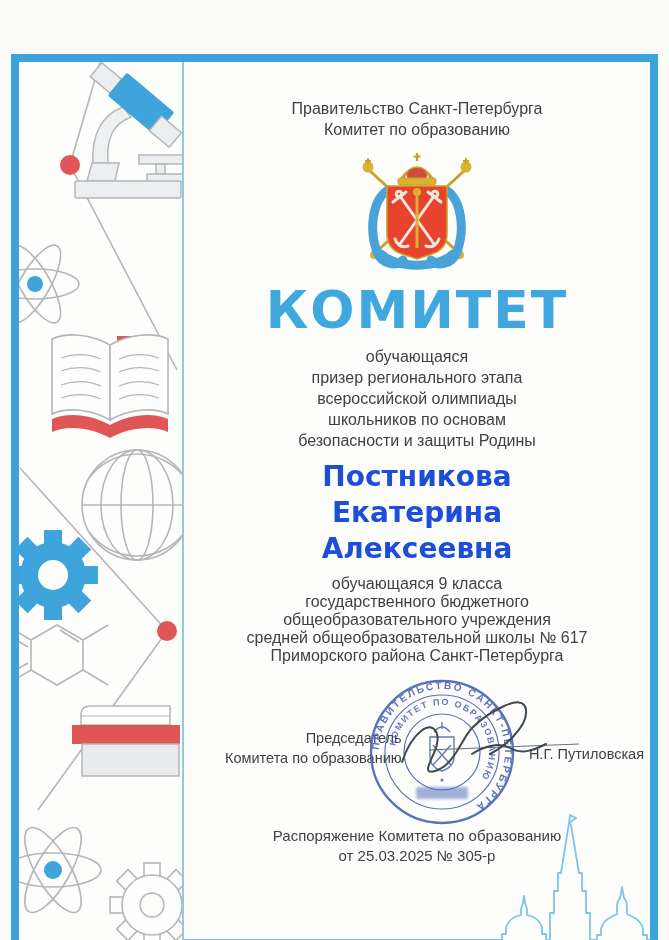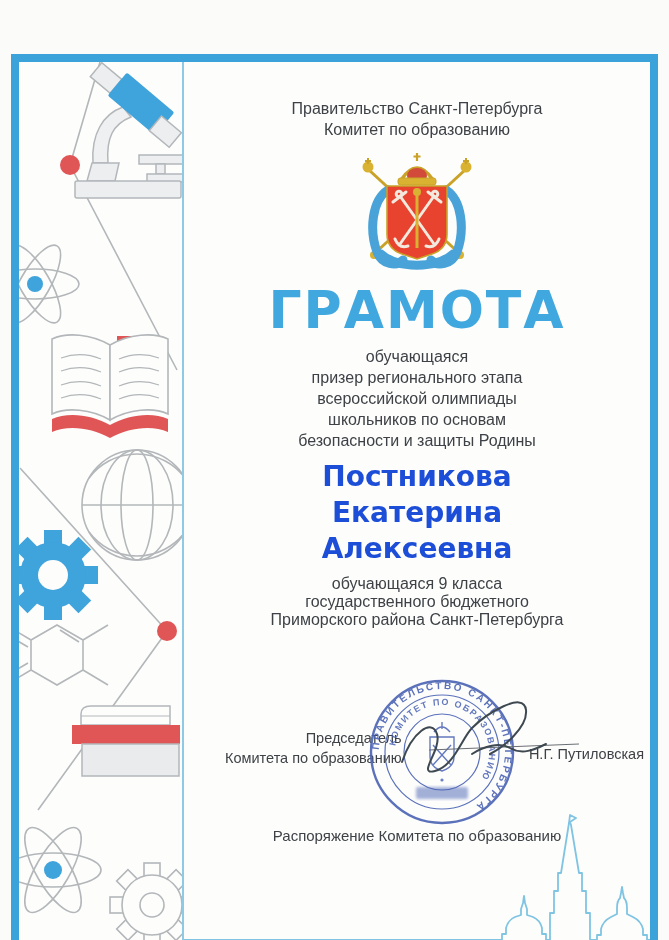--- a/index.html
+++ b/index.html
@@ -223,39 +223,41 @@
           <path d="M66,98 Q57,101 53,91"></path>
           <circle cx="93" cy="46" r="2.8"></circle>
         </g>
 
         <g>
           <line x1="75" y1="46" x2="75" y2="100" stroke="#d9b232" stroke-width="3"></line>
           <circle cx="75" cy="44" r="4" fill="#d9b232"></circle>
         </g>
       </svg>
 
-      <div class="center title">ГРАМОТА</div>
+      <div class="center title">КОМИТЕТ</div>
 
       <div class="center award">
         <div>обучающаяся</div>
         <div>призер регионального этапа</div>
         <div>всероссийской олимпиады</div>
         <div>школьников по основам</div>
         <div>безопасности и защиты Родины</div>
       </div>
 
       <div class="center name">
         <div>Постникова</div>
         <div>Екатерина</div>
         <div>Алексеевна</div>
       </div>
 
       <div class="center details">
         <div>обучающаяся 9 класса</div>
         <div>государственного бюджетного</div>
+        <div>общеобразовательного учреждения</div>
+        <div>средней общеобразовательной школы № 617</div>
         <div>Приморского района Санкт-Петербурга</div>
       </div>
 
       <div class="sig-label">
         <div>Председатель</div>
         <div>Комитета по образованию</div>
       </div>
 
       <svg class="stamp" viewBox="0 0 150 150">
         <defs>
@@ -291,20 +293,21 @@
         <g stroke="#3d4850" stroke-width="2" fill="none" stroke-linecap="round">
           <path d="M28,78 C38,48 58,34 63,50 C68,66 42,92 61,87 C80,82 88,54 98,44 C112,30 150,6 152,26 C154,44 128,64 116,70"></path>
           <path d="M98,70 C110,62 126,58 136,64 C148,71 160,66 172,60"></path>
         </g>
       </svg>
 
       <div class="signer">Н.Г. Путиловская</div>
 
       <div class="center order">
         <div>Распоряжение Комитета по образованию</div>
+        <div>от 25.03.2025  № 305-р</div>
       </div>
 
       <svg class="skyline" viewBox="0 0 466 151">
         <path fill="none" stroke="#7fc4e3" stroke-width="1.8" stroke-linejoin="round" d="M0,127 H318 L318,121 L322,121 L322,115 Q324,107 331,104 L337,102 L337,96 L339,90 L340,83 L341,90 L343,96 L343,102 L349,104 Q356,107 358,115 L358,121 L362,121 L362,127
              H366 L366,100 L370,100 L370,78 L374,78 L374,60 L377,60 L385,10 L386,2 L392,5 L386,9 L387,12 L395,60 L398,60 L398,78 L402,78 L402,100 L406,100 L406,127
              H413 L413,122 L417,122 L417,116 Q419,108 427,104 L433,101 L433,95 Q433,88 436,85 L437,80 L438,74 L439,80 L440,85 Q443,88 443,95 L443,101 L449,104 Q457,108 459,116 L459,122 L463,122 L463,127 H466"></path>
       </svg>
 
     </div>
   </div>

